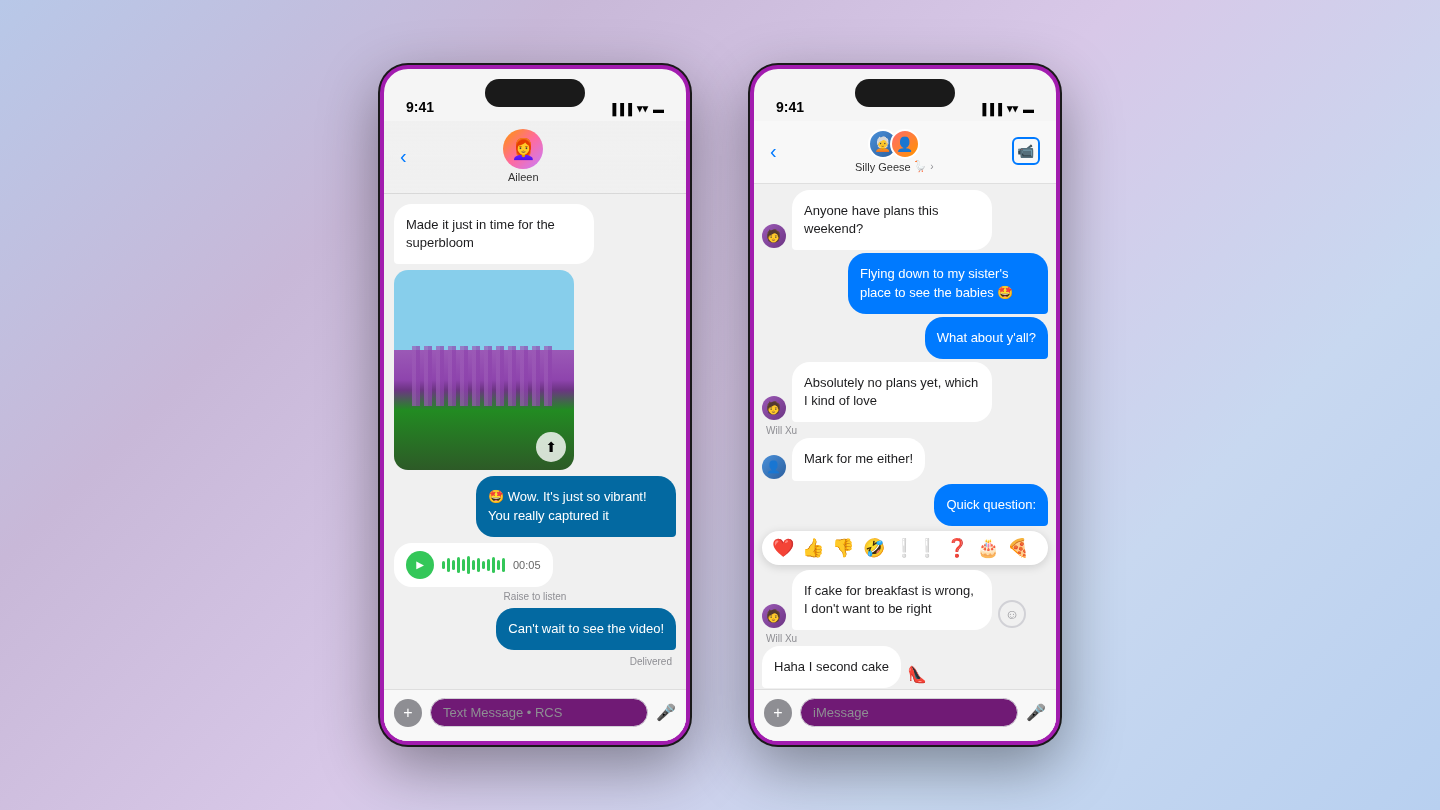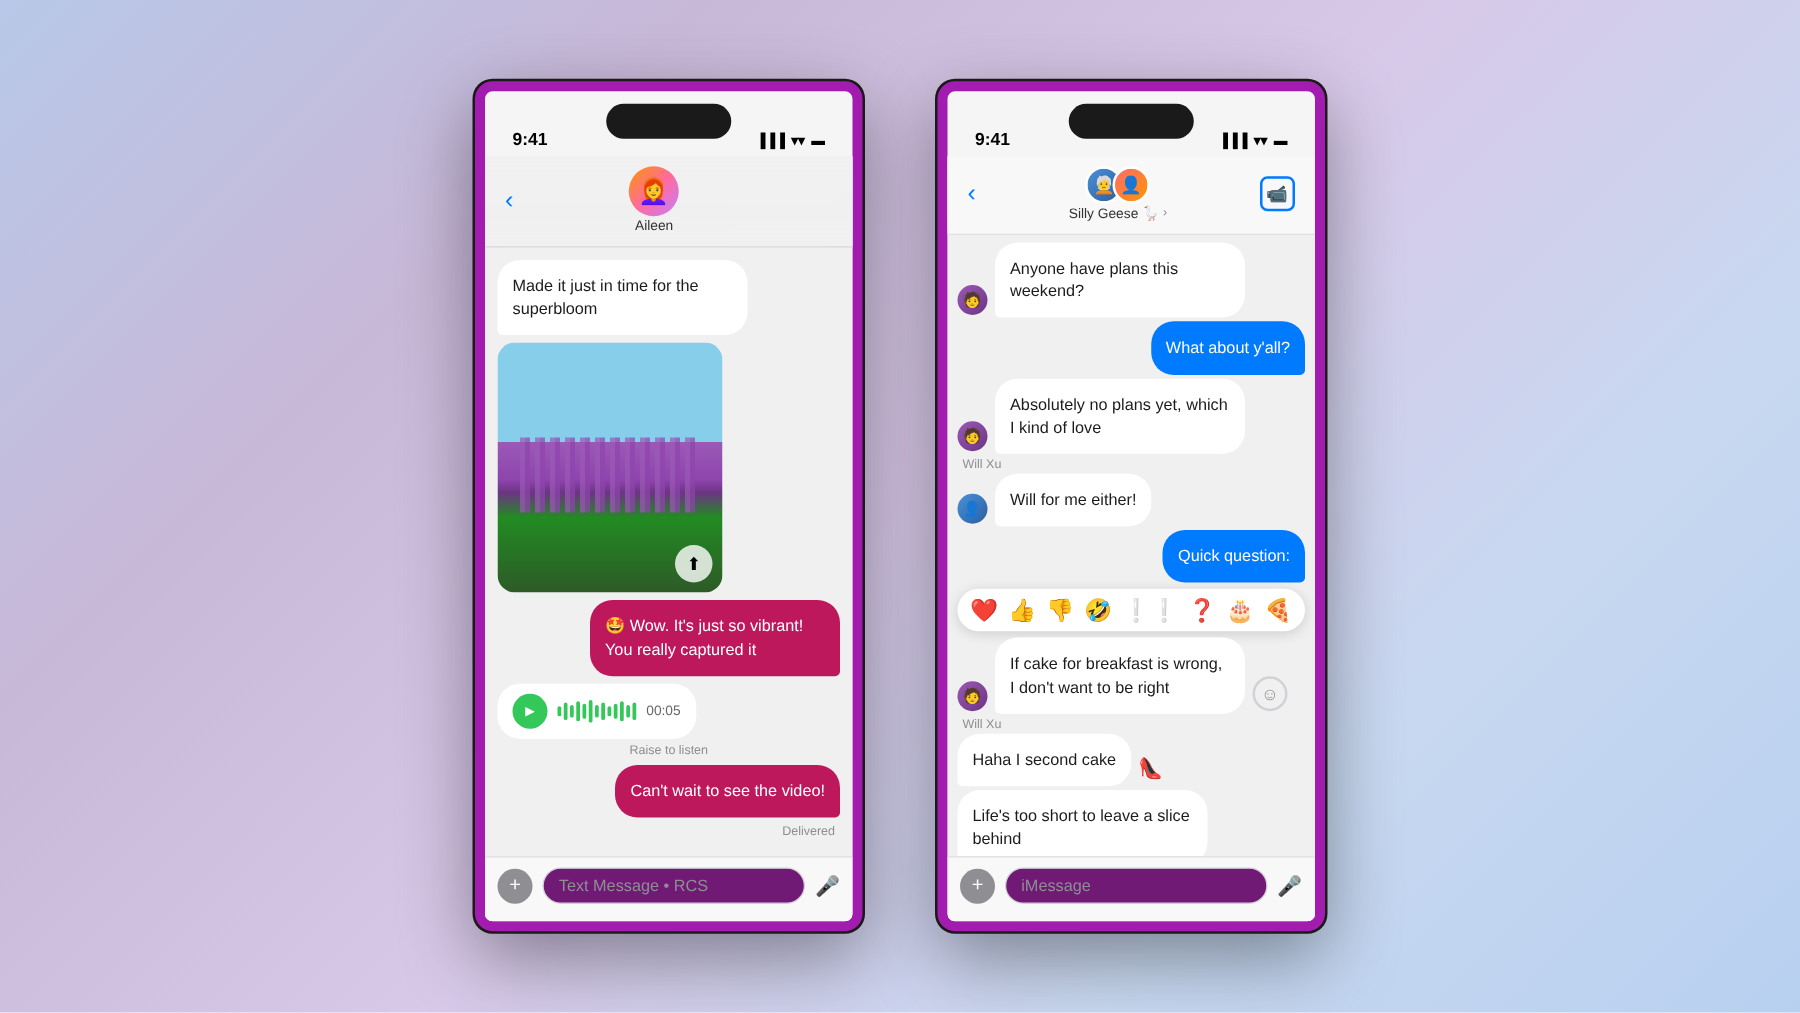--- a/index.html
+++ b/index.html
@@ -13,22 +13,22 @@
       justify-content: center;
       gap: 60px;
       font-family: -apple-system, BlinkMacSystemFont, 'SF Pro Text', 'Helvetica Neue', sans-serif;
     }
 
     
     .phone {
       width: 310px;
       height: 680px;
       background: #f5f5f5;
-      border-radius: 14px;
-      border: 8px solid #a21caf;
+      border-radius: 28px;
+      border: 4px solid #a21caf;
       position: relative;
       overflow: hidden;
       box-shadow: 0 0 0 2px #1a1a1a, 0 20px 60px rgba(0,0,0,0.4);
     }
 
     
     .dynamic-island {
       position: absolute;
       top: 10px;
       left: 50%;
@@ -113,21 +113,21 @@
     .bubble-row.sent { justify-content: flex-end; }
     .bubble-row.received { justify-content: flex-start; }
 
     .bubble {
       max-width: 200px;
       padding: 12px 12px;
       border-radius: 18px;
       font-size: 13px;
       line-height: 1.4;
     }
-    .bubble.sent { background: #be185d; color: white; border-bottom-right-radius: 4px; }
+    .bubble.sent { background: #0369a1; color: white; border-bottom-right-radius: 4px; }
     .bubble.blue { background: #007aff; color: white; border-bottom-right-radius: 4px; }
     .bubble.received { background: white; color: #1c1c1e; border-bottom-left-radius: 4px; }
 
     .msg-image {
       width: 180px;
       height: 200px;
       border-radius: 14px;
       overflow: hidden;
       position: relative;
     }
@@ -405,36 +405,39 @@
       </div>
     </div>
 
     <div class="messages-area" style="gap:3px;padding:6px 8px;">
 
       <div class="bubble-row received">
         <div class="msg-avatar-small" style="background:linear-gradient(135deg,#9b59b6,#6c3483)">🧑</div>
         <div class="bubble received">Anyone have plans this weekend?</div>
       </div>
 
+      <div class="bubble-row sent">
+        <div class="bubble blue">Flying down to my sister's place to see the babies 🤩</div>
+      </div>
 
       <div class="bubble-row sent">
         <div class="bubble blue">What about y'all?</div>
       </div>
 
 
       <div class="bubble-row received">
         <div class="msg-avatar-small" style="background:linear-gradient(135deg,#9b59b6,#6c3483)">🧑</div>
         <div class="bubble received">Absolutely no plans yet, which I kind of love</div>
       </div>
 
       <div>
         <div class="sender-name">Will Xu</div>
         <div class="bubble-row received">
           <div class="msg-avatar-small" style="background:linear-gradient(135deg,#4a90d9,#2c5f9e)">👤</div>
-          <div class="bubble received">Will for me either!</div>
+          <div class="bubble received">Mark for me either!</div>
         </div>
       </div>
 
       <div class="bubble-row sent">
         <div class="bubble blue">Quick question:</div>
       </div>
 
       <div class="tapback-bar">
         <span>❤️</span>
         <span>👍</span>

